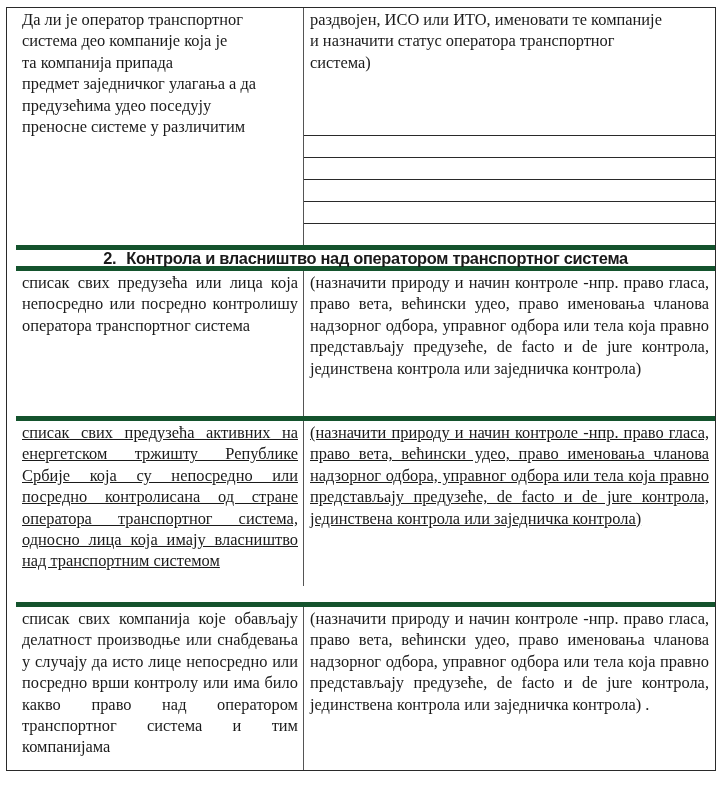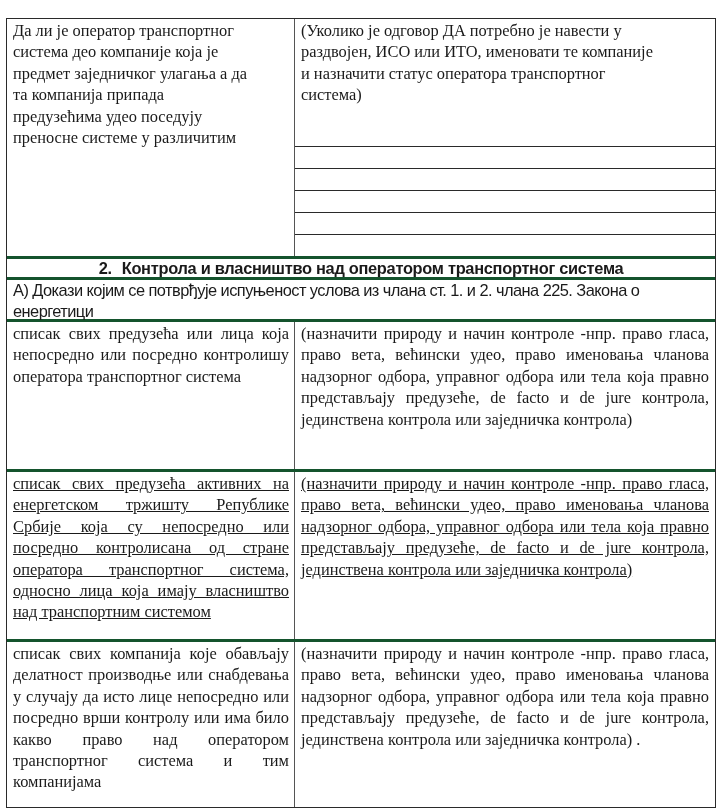--- a/index.html
+++ b/index.html
@@ -11,28 +11,29 @@
     width: 727px;
     height: 811px;
     position: relative;
     overflow: hidden;
     font-family: "Liberation Serif", serif;
     color: #1a1a1a;
   }
   .doc {
     position: absolute;
     left: 6px;
-    top: 18px;
+    top: 7px;
     width: 710px;
     border: 1.5px solid #2a2a2a;
     box-sizing: border-box;
+    padding-left: 9px;
   }
   .row {
     display: flex;
-    border-top: 3px solid #14532d;
+    border-top: 5px solid #14532d;
     box-sizing: border-box;
   }
   .row:first-child { border-top: none; }
   .cell-left {
     width: 288px;
     box-sizing: border-box;
     border-right: 1.5px solid #555;
     padding: 1px 5px 0 6px;
     font-size: 16.4px;
     line-height: 21.4px;
@@ -75,67 +76,60 @@
 </style>
 </head>
 <body>
 
 <div class="doc">
 
   <div class="row" style="height:237px;">
     <div class="cell-left">
       <div>Да ли је оператор транспортног</div>
       <div>система део компаније која је</div>
+      <div>та компанија припада</div>
       <div>предмет заједничког улагања а да</div>
-      <div>та компанија припада</div>
       <div>предузећима удео поседују</div>
       <div>преносне системе у различитим</div>
     </div>
     <div class="cell-right">
       <div class="text" style="height:127px; box-sizing:border-box;">
-        <div>(Уколико је одговор ДА потребно је навести у</div>
         <div>раздвојен, ИСО или ИТО, именовати те компаније</div>
         <div>и назначити статус оператора транспортног</div>
         <div>система)</div>
       </div>
       <div class="subline" style="height:22px;"></div>
       <div class="subline" style="height:22px;"></div>
       <div class="subline" style="height:22px;"></div>
       <div class="subline" style="height:22px;"></div>
       <div class="subline" style="height:21px;"></div>
     </div>
   </div>
 
   <div class="row" style="height:21px; align-items:center;">
     <div class="section-heading">
       <span class="num">2.</span><span>Контрола и власништво над оператором транспортног система</span>
     </div>
   </div>
 
-  <div class="row" style="height:42px;">
-    <div class="intro">
-      <div>А) Докази којим се потврђује испуњеност услова из члана ст. 1. и 2. члана 225. Закона о</div>
-      <div>енергетици</div>
-    </div>
-  </div>
 
   <div class="row" style="height:150px;justify-content:flex-end;">
     <div class="cell-left justify">списак свих предузећа или лица која непосредно или посредно контролишу оператора транспортног система</div>
     <div class="cell-right">
       <div class="text justify">(назначити природу и начин контроле -нпр. право гласа, право вета, већински удео, право именовања чланова надзорног одбора, управног одбора или тела која правно представљају предузеће,  de facto и de jure контрола, јединствена контрола или заједничка контрола)</div>
     </div>
   </div>
 
   <div class="row" style="height:170px;text-decoration:underline;">
     <div class="cell-left justify">списак свих предузећа активних на енергетском тржишту Републике Србије која су непосредно или посредно контролисана од стране оператора транспортног система, односно лица која имају власништво над транспортним системом</div>
     <div class="cell-right">
       <div class="text justify">(назначити природу и начин контроле -нпр. право гласа, право вета, већински удео, право именовања чланова надзорног одбора, управног одбора или тела која правно представљају предузеће,  de facto и de jure контрола, јединствена контрола или заједничка контрола)</div>
     </div>
   </div>
 
-  <div class="row" style="height:168px;">
+  <div class="row" style="height:168px;margin-top:16px;">
     <div class="cell-left justify">списак свих компанија које обављају делатност производње или снабдевања у случају да исто лице непосредно или посредно врши контролу или има било какво право над оператором транспортног система и тим компанијама</div>
     <div class="cell-right">
       <div class="text justify">(назначити природу и начин контроле -нпр. право гласа, право вета, већински удео, право именовања чланова надзорног одбора, управног одбора или тела која правно представљају предузеће,  de facto и de jure контрола, јединствена контрола или заједничка контрола) .</div>
     </div>
   </div>
 
 </div>
 
 </body></html>

